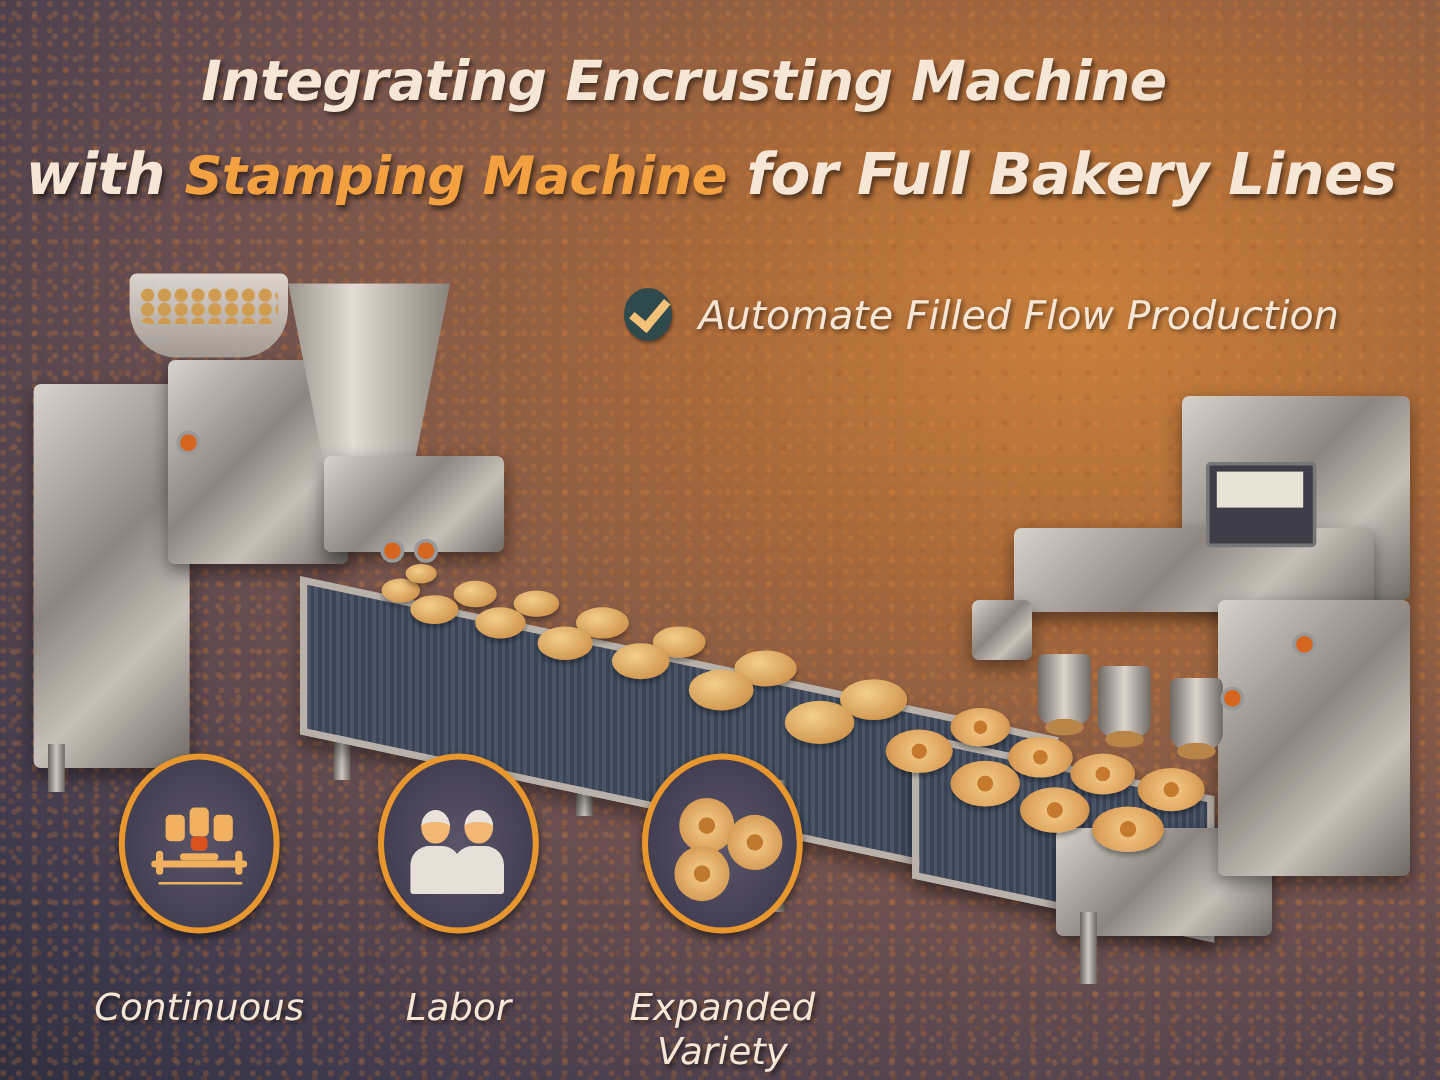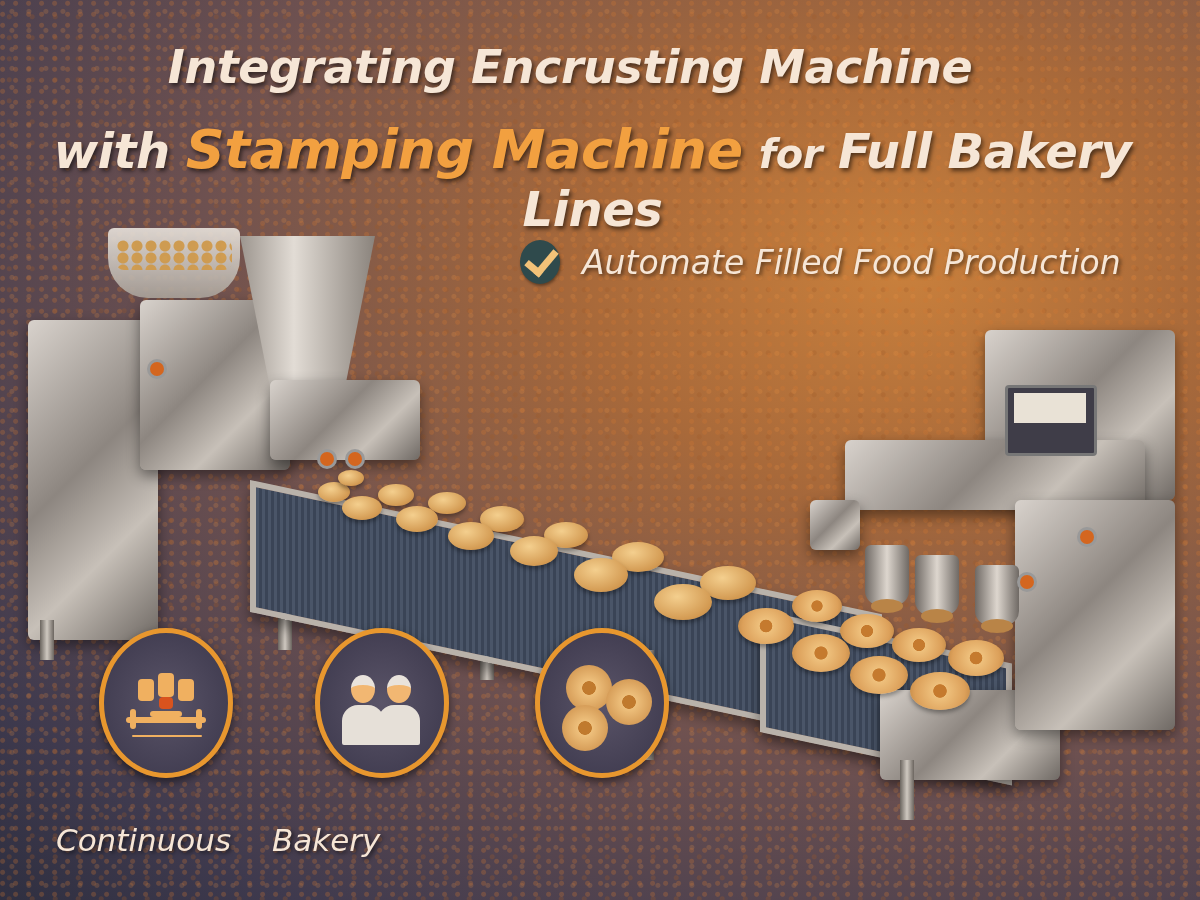--- a/index.html
+++ b/index.html
@@ -8,22 +8,22 @@
     background:radial-gradient(ellipse at 75% 30%, #c9803c 0%, #a8693a 25%, #6e5150 55%, #3f3a4e 85%, #2f2f40 100%);}
   .noise{position:absolute;inset:0;
     background-image:radial-gradient(circle at 20% 30%, rgba(210,120,50,.35) 0 2px, transparent 3px),
       radial-gradient(circle at 70% 60%, rgba(240,150,70,.25) 0 2px, transparent 3px),
       radial-gradient(circle at 40% 80%, rgba(160,90,40,.35) 0 2px, transparent 3px);
     background-size:13px 11px, 17px 19px, 23px 21px;opacity:.8;}
   .title{position:absolute;left:0;right:0;text-align:center;color:#f6e6d6;font-style:italic;font-weight:bold;
     text-shadow:2px 3px 4px rgba(0,0,0,.55);letter-spacing:-.5px;}
   .t1{top:40px;font-size:46px;left:-60px;}
   .t2{top:118px;font-size:48px;left:-15px;}
-  .accent{color:#f2a040;font-size:54px;}
-  .small{font-size:40px;}
+  .accent{color:#f2a040;font-size:44px;}
+  .small{font-size:48px;}
   
   .machine{position:absolute;background:linear-gradient(135deg,#d8d2cc,#8d8680 45%,#c7c0b8 70%,#6f6964);border-radius:6px;box-shadow:0 6px 14px rgba(0,0,0,.45);}
   .hopper{position:absolute;background:linear-gradient(90deg,#9c958e,#e2dcd5 40%,#8a837c);clip-path:polygon(0 0,100% 0,78% 100%,22% 100%);}
   .bowl{position:absolute;left:108px;top:228px;width:132px;height:70px;border-radius:6px 6px 40px 40px;
     background:linear-gradient(#e9e3dc,#a9a29a);opacity:.9;}
   .bowl::after{content:"";position:absolute;left:8px;right:8px;top:12px;height:30px;border-radius:8px;
     background:radial-gradient(circle,#d9a452 0 5px,transparent 6px) 0 0/14px 12px;}
   .belt{position:absolute;background:repeating-linear-gradient(90deg,#4a5568 0 3px,#3a4456 3px 6px);border:6px solid #b9b2aa;box-shadow:0 8px 14px rgba(0,0,0,.4);}
   .bun{position:absolute;border-radius:50%;background:radial-gradient(ellipse at 40% 35%,#f4cf8e,#d39a52 70%,#b57a3a);box-shadow:0 3px 4px rgba(0,0,0,.35);}
   .cookie{position:absolute;border-radius:50%;background:radial-gradient(circle at 50% 50%,#c57a2e 0 18%,#eec07c 20%,#dca05a 70%,#b9803f);box-shadow:0 3px 4px rgba(0,0,0,.35);}
@@ -33,21 +33,21 @@
   .stamp{position:absolute;width:44px;height:60px;border-radius:6px 6px 14px 14px;background:linear-gradient(90deg,#6f6964,#ddd6ce,#6f6964);}
   .stamp::after{content:"";position:absolute;left:6px;right:6px;bottom:-8px;height:14px;border-radius:50%;background:#b98447;}
   .knob{position:absolute;width:14px;height:14px;border-radius:50%;background:#d4661f;box-shadow:0 0 0 3px #999;}
   
   .checks{position:absolute;left:520px;top:232px;}
   .check-item{display:flex;align-items:center;height:60px;margin-bottom:18px;}
   .check-icon{width:40px;height:44px;border-radius:50%;background:#2f4a4c;position:relative;margin-right:22px;box-shadow:1px 2px 3px rgba(0,0,0,.4);}
   .check-icon::after{content:"";position:absolute;left:12px;top:4px;width:12px;height:24px;border-right:7px solid #f3c278;border-bottom:7px solid #f3c278;transform:rotate(40deg);}
   .check-label{font-size:33px;font-style:italic;color:#f6e6d6;text-shadow:2px 2px 4px rgba(0,0,0,.55);}
   
-  .benefit{position:absolute;width:220px;}
+  .benefit{position:absolute;text-align:center;width:220px;}
   .badge{width:124px;height:140px;margin:0 auto;border-radius:50%;border:5px solid #e8972e;background:radial-gradient(#5a5468,#3a364a);box-shadow:0 4px 8px rgba(0,0,0,.5);position:relative;}
   .benefit-label{margin-top:44px;font-size:31px;font-style:italic;color:#f6e6d6;line-height:1.2;text-shadow:2px 2px 4px rgba(0,0,0,.6);}
   .flow-glyph{position:absolute;left:22px;top:40px;width:80px;height:60px;}
   .flow-glyph i{position:absolute;background:#f0b060;border-radius:4px;}
   .worker{position:absolute;top:42px;width:42px;height:72px;}
   .worker .head{position:absolute;left:9px;top:0;width:24px;height:28px;border-radius:50%;background:#f2b772;border-top:10px solid #e9e3dc;box-sizing:border-box;}
   .worker .body{position:absolute;left:0;top:30px;width:42px;height:40px;border-radius:16px 16px 2px 2px;background:#e6e0d8;}
   .mini{position:absolute;width:46px;height:46px;border-radius:50%;background:radial-gradient(circle,#c07a2e 0 20%,#eec07c 22%,#d49a55 75%);}
 </style>
 </head>
@@ -122,21 +122,21 @@
 <div class="title t2">
   <span>with</span>
   <span class="accent">Stamping Machine</span>
   <span class="small">for</span>
   <span>Full Bakery Lines</span>
 </div>
 
 <div class="checks">
   <div class="check-item">
     <span class="check-icon"></span>
-    <span class="check-label">Automate Filled Food Production</span>
+    <span class="check-label">Automate Filled Flow Production</span>
   </div>
 </div>
 
 <div class="benefit" style="left:56px;top:628px;">
   <div class="badge">
     <div class="flow-glyph">
       <i style="left:12px;top:6px;width:16px;height:22px;"></i>
       <i style="left:32px;top:0;width:16px;height:24px;"></i>
       <i style="left:52px;top:6px;width:16px;height:22px;"></i>
       <i style="left:33px;top:24px;width:14px;height:12px;background:#d9531e;"></i>
@@ -157,23 +157,27 @@
     <div class="worker" style="left:22px;">
         <div class="head"></div>
         <div class="body"></div>
       </div>
     <div class="worker" style="left:58px;">
         <div class="head"></div>
         <div class="body"></div>
       </div>
   </div>
   <div class="benefit-label">
-    <div>Bakery</div>
+    <div>Labor</div>
   </div>
 </div>
 
 <div class="benefit" style="left:492px;top:628px;">
   <div class="badge">
     <div class="mini" style="left:26px;top:32px;"></div>
     <div class="mini" style="left:66px;top:46px;"></div>
     <div class="mini" style="left:22px;top:72px;"></div>
   </div>
+  <div class="benefit-label">
+    <div>Expanded</div>
+    <div>Variety</div>
+  </div>
 </div>
 
 </body></html>

